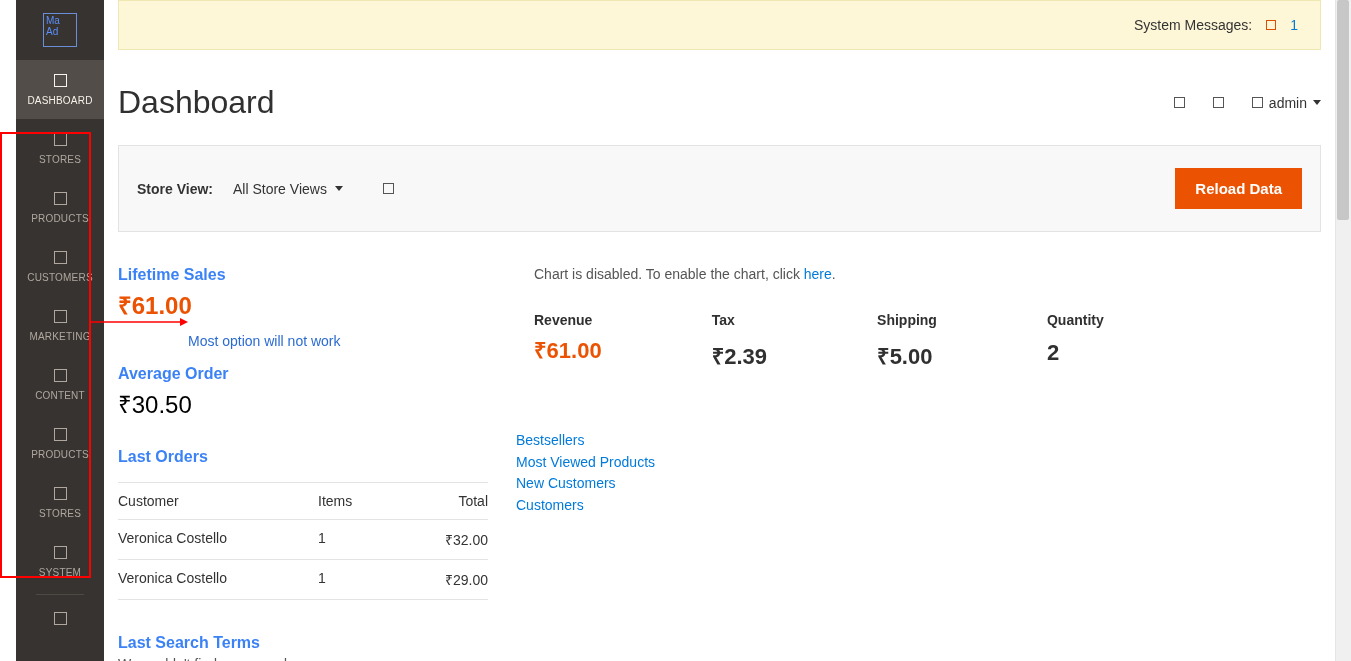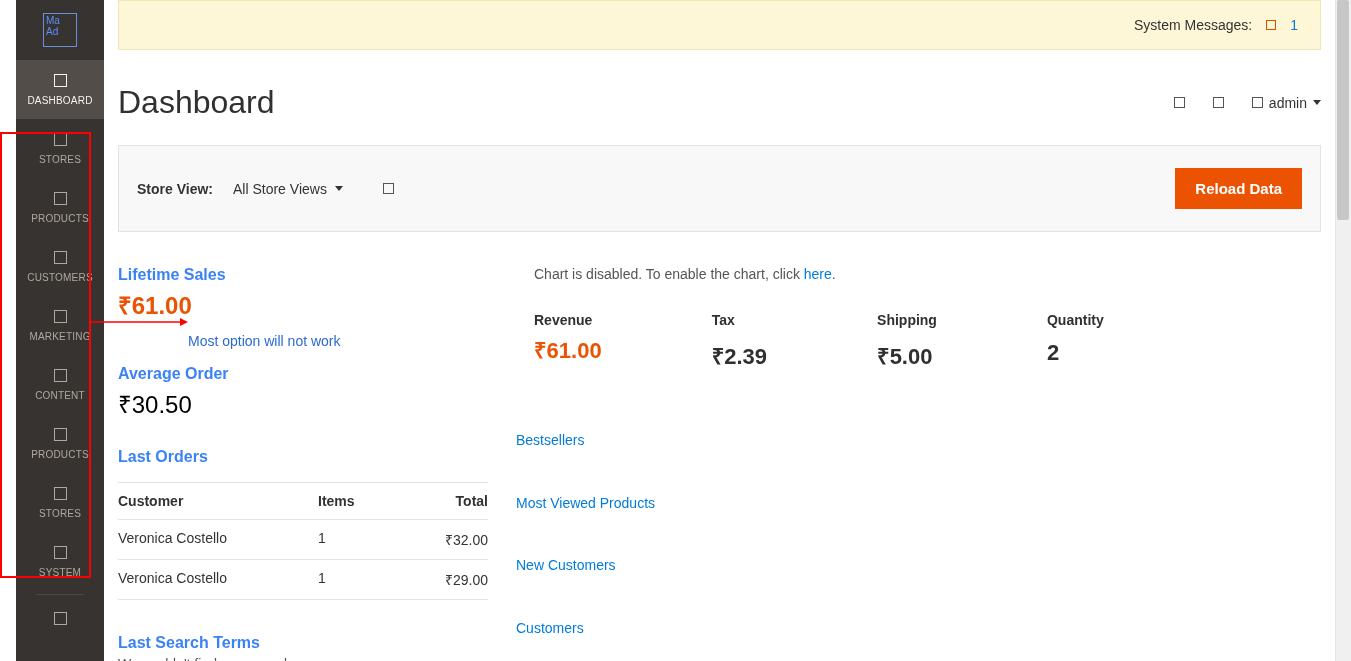--- a/index.html
+++ b/index.html
@@ -197,41 +197,41 @@
     width: 100%;
     font-size: 14px;
     margin-top: 8px;
   }
   .table-head, .table-row {
     display: flex;
     justify-content: space-between;
     padding: 10px 0;
     border-bottom: 1px solid #e3e3e3;
   }
-  .table-head { border-top: 1px solid #e3e3e3; font-weight:700;margin-top:16px; }
+  .table-head { border-top: 1px solid #e3e3e3; font-weight:400;margin-top:16px; }
   .th-customer, .td-customer { flex: 1; text-align: left; }
   .th-items, .td-items { width: 80px; text-align: left; }
   .th-total, .td-total { width: 90px; text-align: right; }
   .muted { color: #555; font-size: 14px; margin-top:4px; }
   
   .chart-note { color:#555; font-size:14px; }
   .link { color:#007bdb; cursor:pointer; }
   .metrics {
     display: flex;
     gap: 110px;
     margin-top: 30px;
   }
   .metric-label { font-size:14px; font-weight:600; color:#303030; }
   .metric-orange { font-size:22px; font-weight:700; color:#eb5202; margin-top:6px; }
   .metric-dark { font-size:22px; font-weight:700; color:#303030; margin-top:12px; }
   .link-list {
     margin-top: 60px;
     margin-left: -18px;
   }
-  .link-list div { color:#007bdb; font-size:14px; line-height:1.55; cursor:pointer;margin-top:41px; }
+  .link-list div { color:#007bdb; font-size:14px; line-height:1.55; cursor:pointer; }
   
   .red-box {
     position: absolute;
     left: 0; top: 132px;
     width: 91px; height: 446px;
     border: 2px solid #ff0000;
     pointer-events: none;
     z-index: 50;
   }
   .red-arrow {

